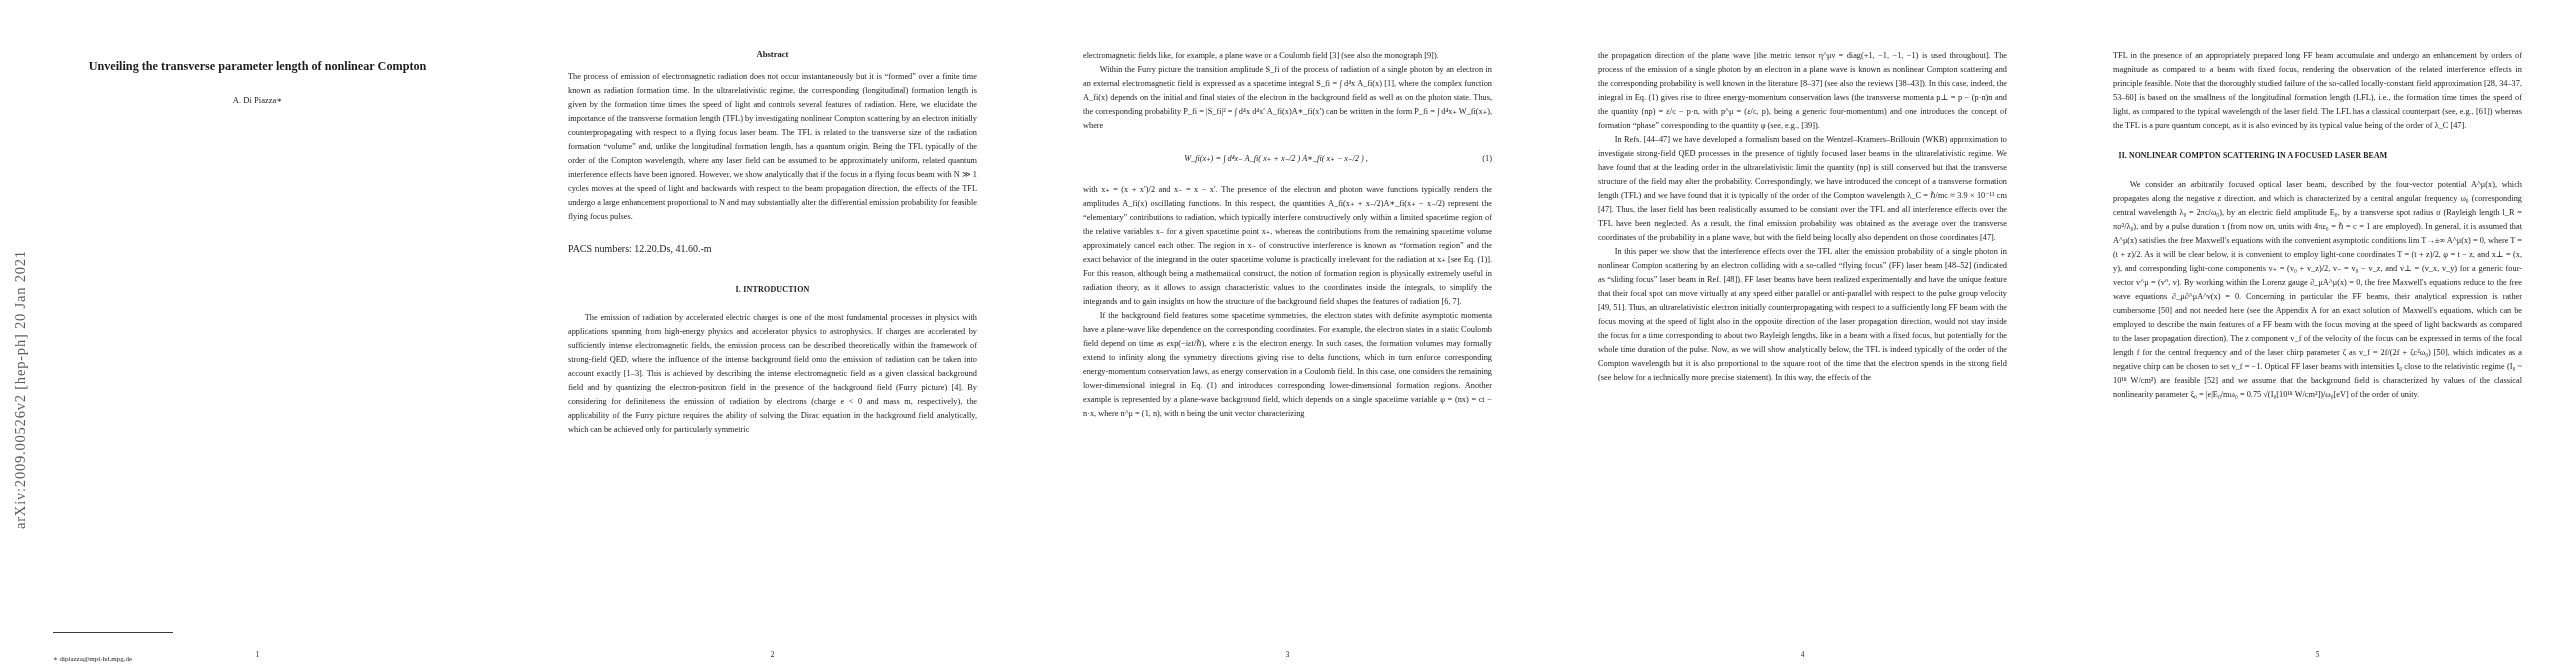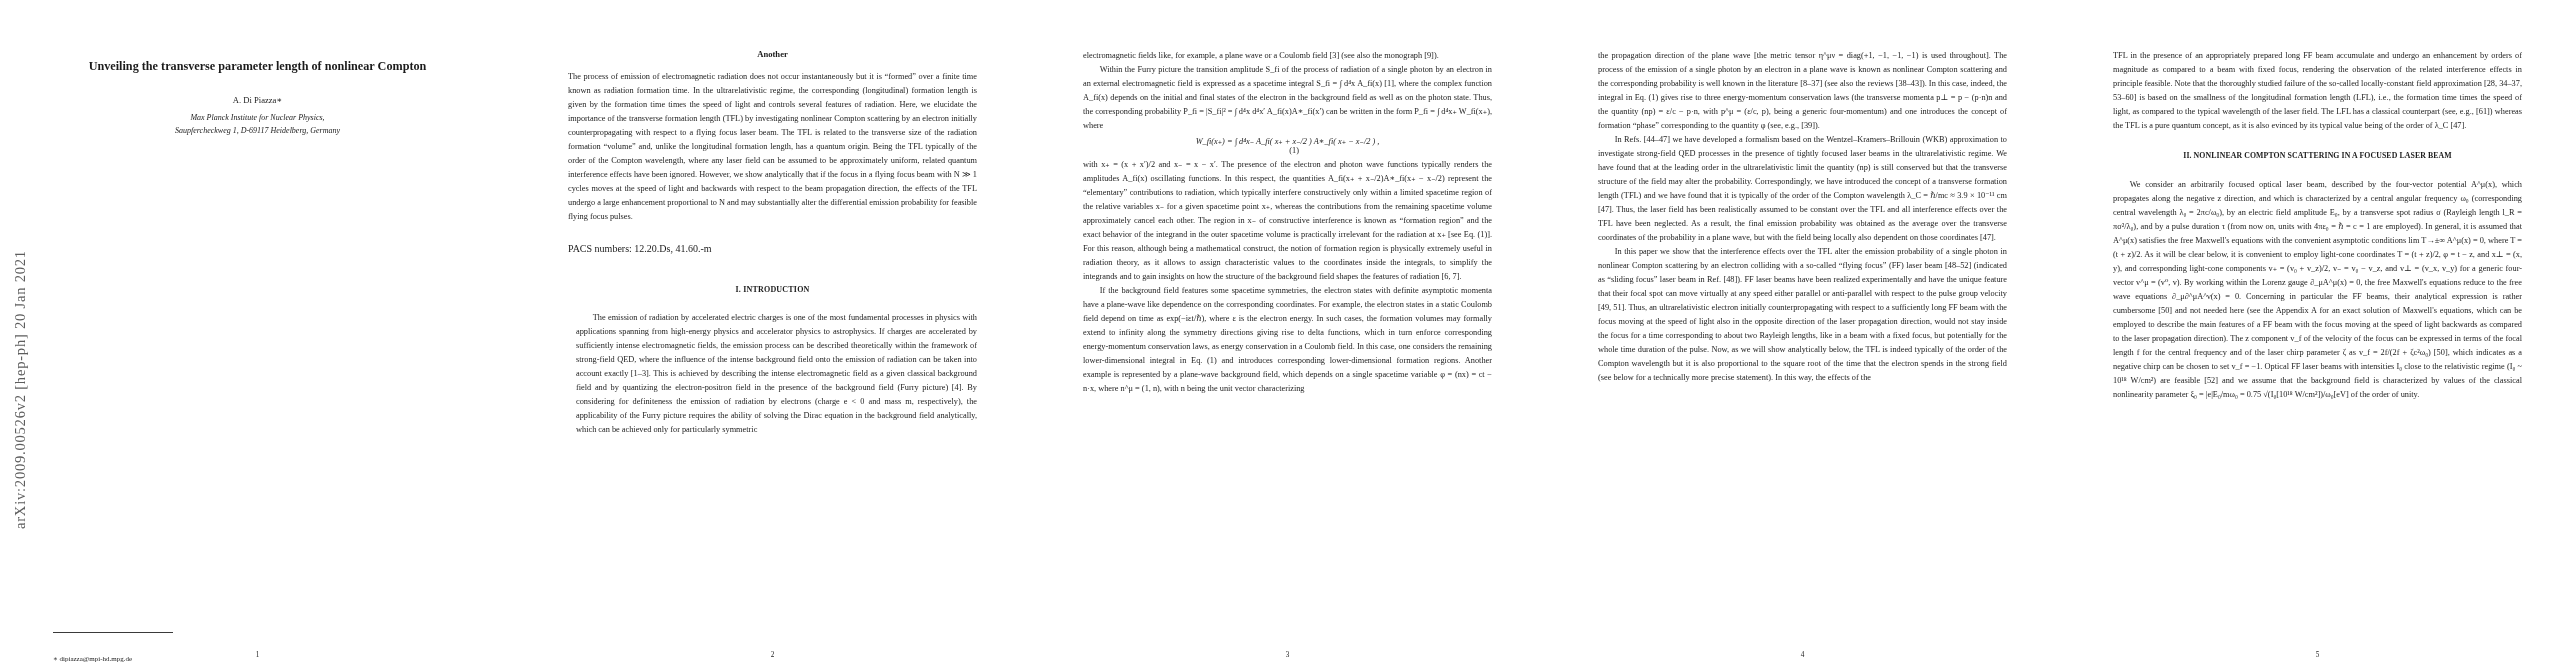--- a/index.html
+++ b/index.html
@@ -13,48 +13,44 @@
   .stamp { position:absolute; top:529px; left:12.2px; transform-origin:0 0; transform:rotate(-90deg);
            white-space:nowrap; font-size:14.5px; letter-spacing:0.8px; color:#5d5d5d; }
   .title { margin-top:6.7px; text-align:center; font-size:12.2px; font-weight:bold; line-height:21px; }
   .author { text-align:center; font-size:8.6px; margin-top:18px; }
   .affil { text-align:center; font-style:italic; font-size:8px; line-height:12.8px; margin-top:7.2px; }
   .footnote-rule { position:absolute; left:53px; bottom:34px; width:120px; border-top:0.6px solid #3a3a3a; }
   .footnote { position:absolute; left:53px; bottom:4px; font-size:7px; }
   .abstract-head { text-align:center; font-weight:bold; font-size:8.6px; margin-bottom:11px; }
   .pacs { margin-top:19px; font-size:10px; text-align:left; }
   .sec-head { text-align:center; font-weight:bold; font-size:8px; margin-top:31px; letter-spacing:0.2px; }
-  .sec-head-2 { text-align:center; font-weight:bold; font-size:7.8px; margin:16.7px 5.6px 15.6px 5.6px; line-height:12.8px; letter-spacing:0.1px; }
-  .after-head { margin-top:16.7px;margin-left:8px; }
-  .eqrow { display:flex; align-items:center; margin:3px 0; font-size:8.3px;flex-direction:column; }
+  .sec-head-2 { font-weight:bold; font-size:7.8px; margin:16.7px 5.6px 15.6px 5.6px; line-height:12.8px; letter-spacing:0.1px; }
+  .after-head { margin-top:16.7px; }
+  .eqrow { display:flex; align-items:center; margin:20px 0; font-size:8.3px; }
   .eq-body { flex:1; text-align:center; font-style:italic; }
   .eq-num { width:23px; text-align:right; font-style:normal; font-size:8.3px; }
 </style>
 </head>
 <body>
 
 <div class="strip">
 
   <div class="page">
     <div class="stamp">arXiv:2009.00526v2  [hep-ph]  20 Jan 2021</div>
     <div class="title">
       <div>Unveiling the transverse parameter length of nonlinear Compton</div>
     </div>
     <div class="author">A. Di Piazza∗</div>
-    <div class="affil">
-      <div>Max Planck Institute for Nuclear Physics,</div>
-      <div>Saupfercheckweg 1, D-69117 Heidelberg, Germany</div>
-    </div>
     <div class="footnote-rule"></div>
     <div class="footnote">∗ dipiazza@mpi-hd.mpg.de</div>
     <div class="pagenum">1</div>
   </div>
 
   <div class="page">
-    <div class="abstract-head">Another</div>
+    <div class="abstract-head">Abstract</div>
     <p class="body">The process of emission of electromagnetic radiation does not occur instantaneously but it is “formed” over a finite time known as radiation formation time. In the ultrarelativistic regime, the corresponding (longitudinal) formation length is given by the formation time times the speed of light and controls several features of radiation. Here, we elucidate the importance of the transverse formation length (TFL) by investigating nonlinear Compton scattering by an electron initially counterpropagating with respect to a flying focus laser beam. The TFL is related to the transverse size of the radiation formation “volume” and, unlike the longitudinal formation length, has a quantum origin. Being the TFL typically of the order of the Compton wavelength, where any laser field can be assumed to be approximately uniform, related quantum interference effects have been ignored. However, we show analytically that if the focus in a flying focus beam with N ≫ 1 cycles moves at the speed of light and backwards with respect to the beam propagation direction, the effects of the TFL undergo a large enhancement proportional to N and may substantially alter the differential emission probability for feasible flying focus pulses.</p>
     <div class="pacs">PACS numbers: 12.20.Ds, 41.60.-m</div>
     <div class="sec-head">I. INTRODUCTION</div>
     <p class="body indent after-head">The emission of radiation by accelerated electric charges is one of the most fundamental processes in physics with applications spanning from high-energy physics and accelerator physics to astrophysics. If charges are accelerated by sufficiently intense electromagnetic fields, the emission process can be described theoretically within the framework of strong-field QED, where the influence of the intense background field onto the emission of radiation can be taken into account exactly [1–3]. This is achieved by describing the intense electromagnetic field as a given classical background field and by quantizing the electron-positron field in the presence of the background field (Furry picture) [4]. By considering for definiteness the emission of radiation by electrons (charge e &lt; 0 and mass m, respectively), the applicability of the Furry picture requires the ability of solving the Dirac equation in the background field analytically, which can be achieved only for particularly symmetric</p>
     <div class="pagenum">2</div>
   </div>
 
   <div class="page">
     <p class="body">electromagnetic fields like, for example, a plane wave or a Coulomb field [3] (see also the monograph [9]).</p>
     <p class="body indent">Within the Furry picture the transition amplitude S_fi of the process of radiation of a single photon by an electron in an external electromagnetic field is expressed as a spacetime integral S_fi = ∫ d⁴x A_fi(x) [1], where the complex function A_fi(x) depends on the initial and final states of the electron in the background field as well as on the photon state. Thus, the corresponding probability P_fi = |S_fi|² = ∫ d⁴x d⁴x′ A_fi(x)A∗_fi(x′) can be written in the form P_fi = ∫ d⁴x₊ W_fi(x₊), where</p>

